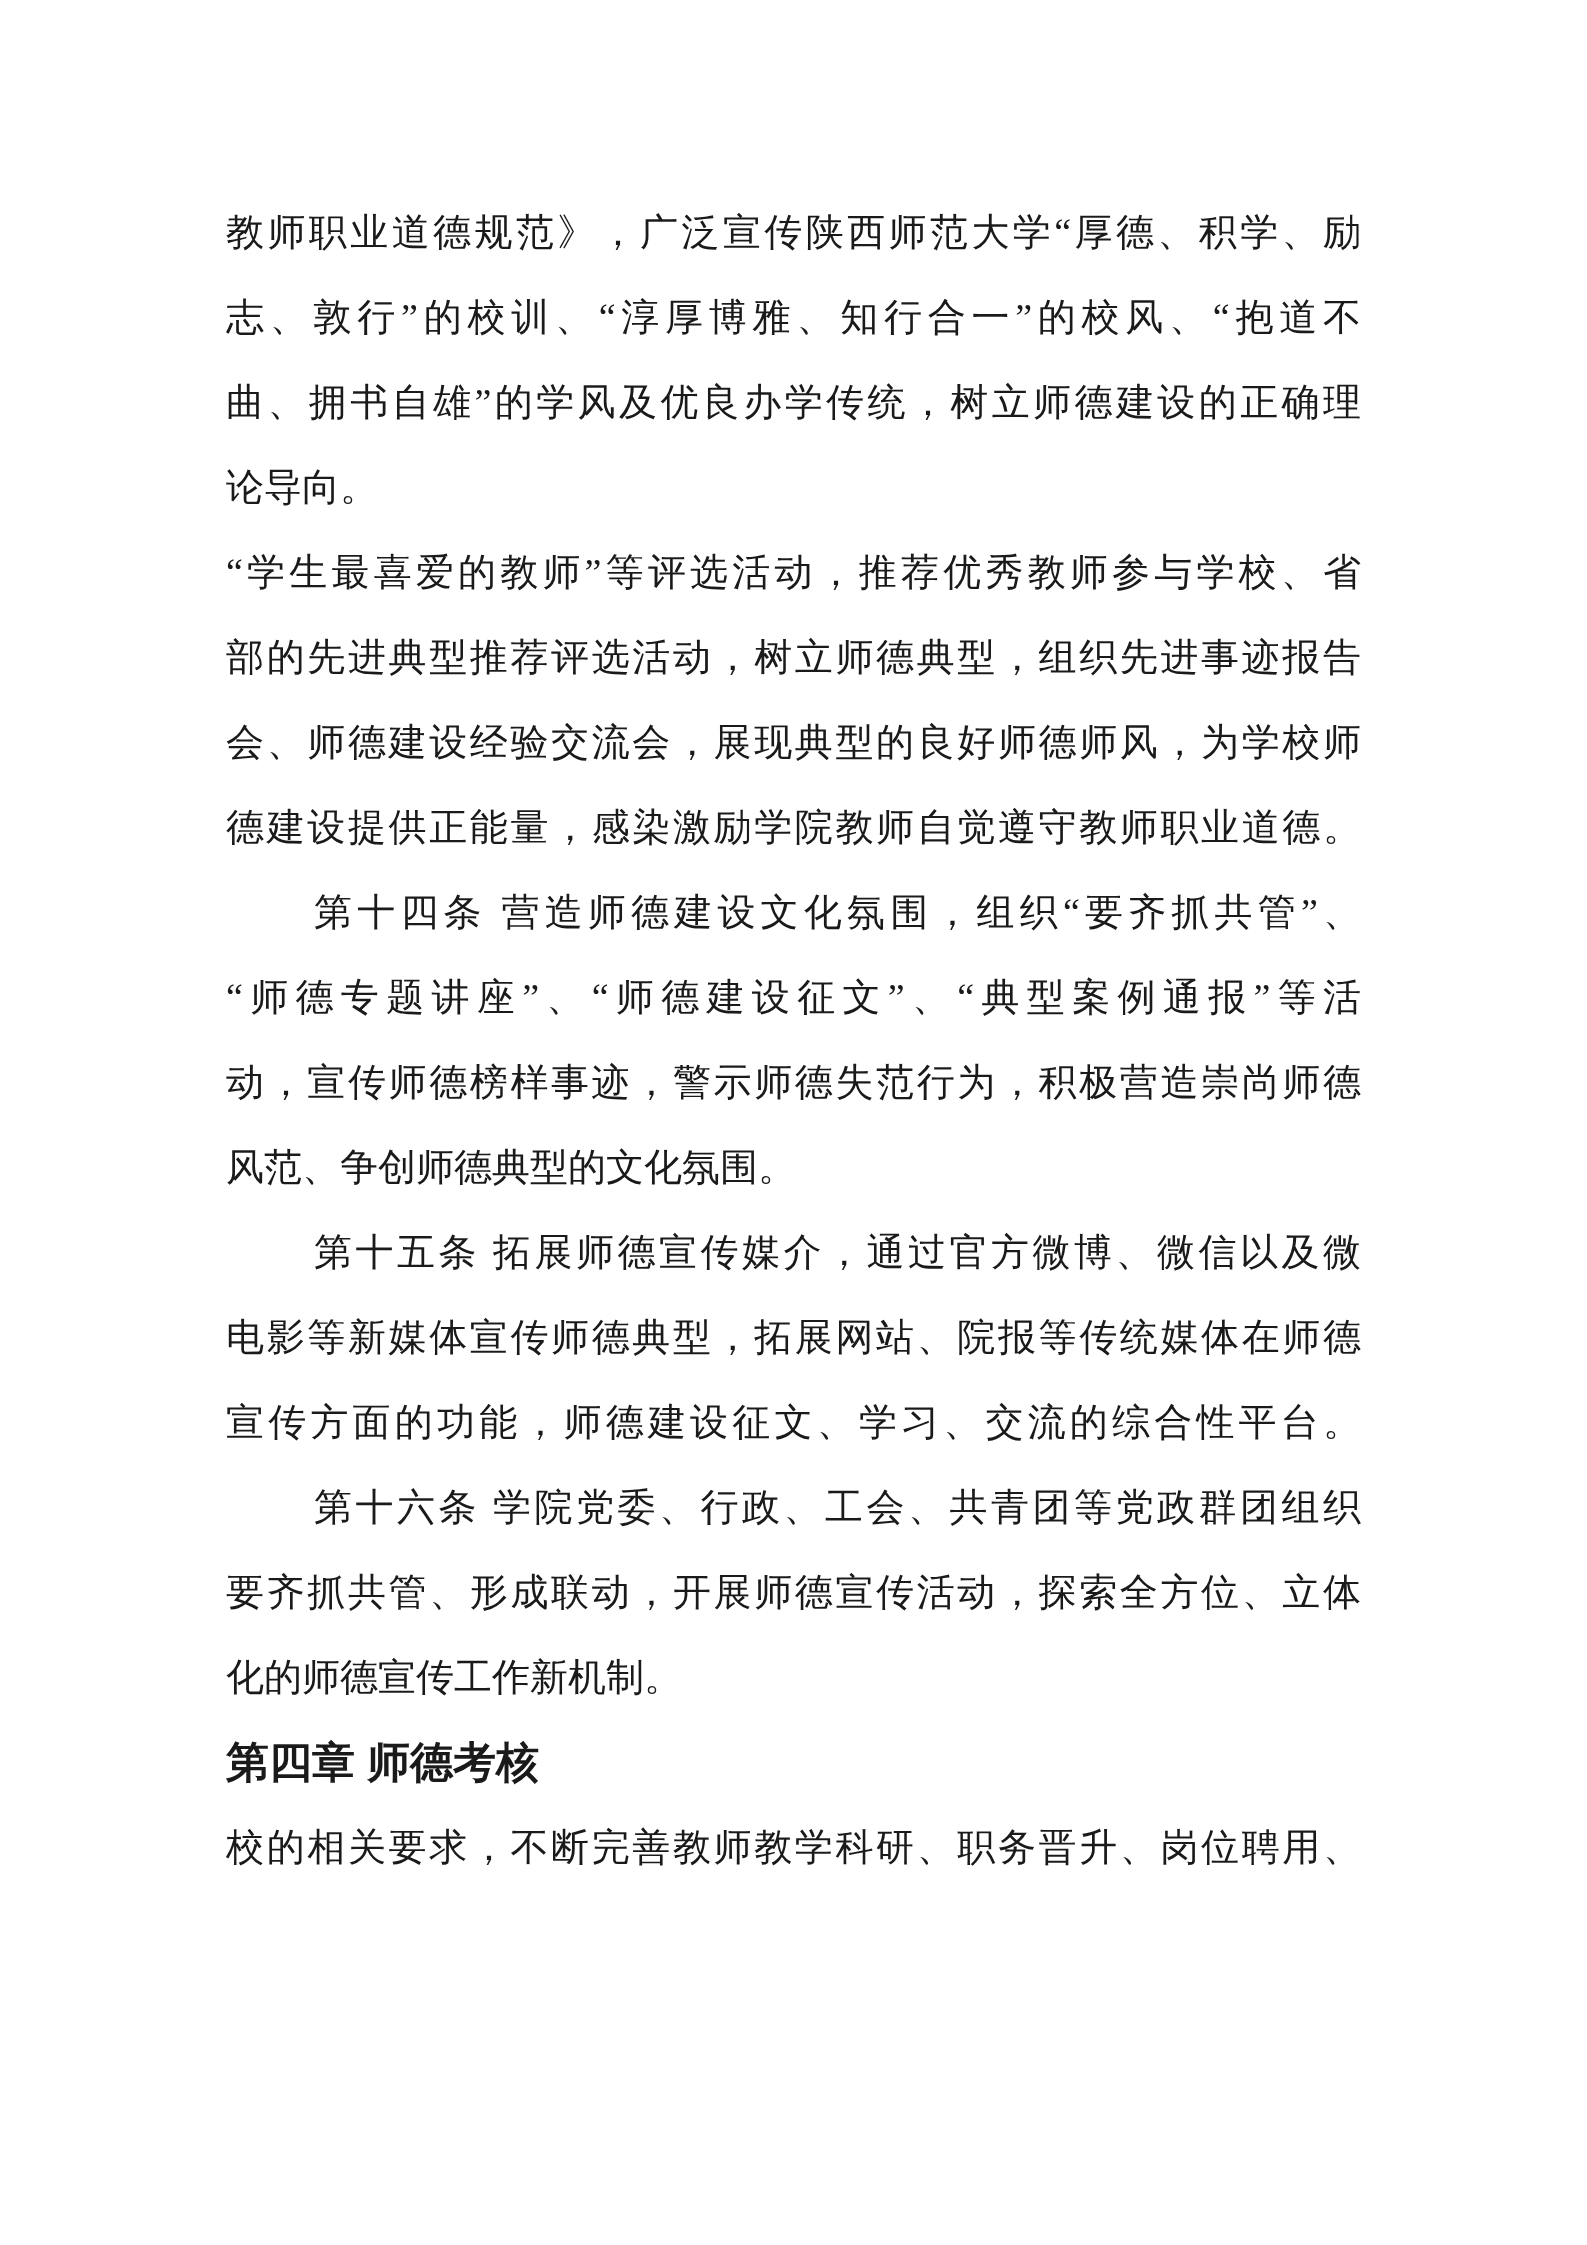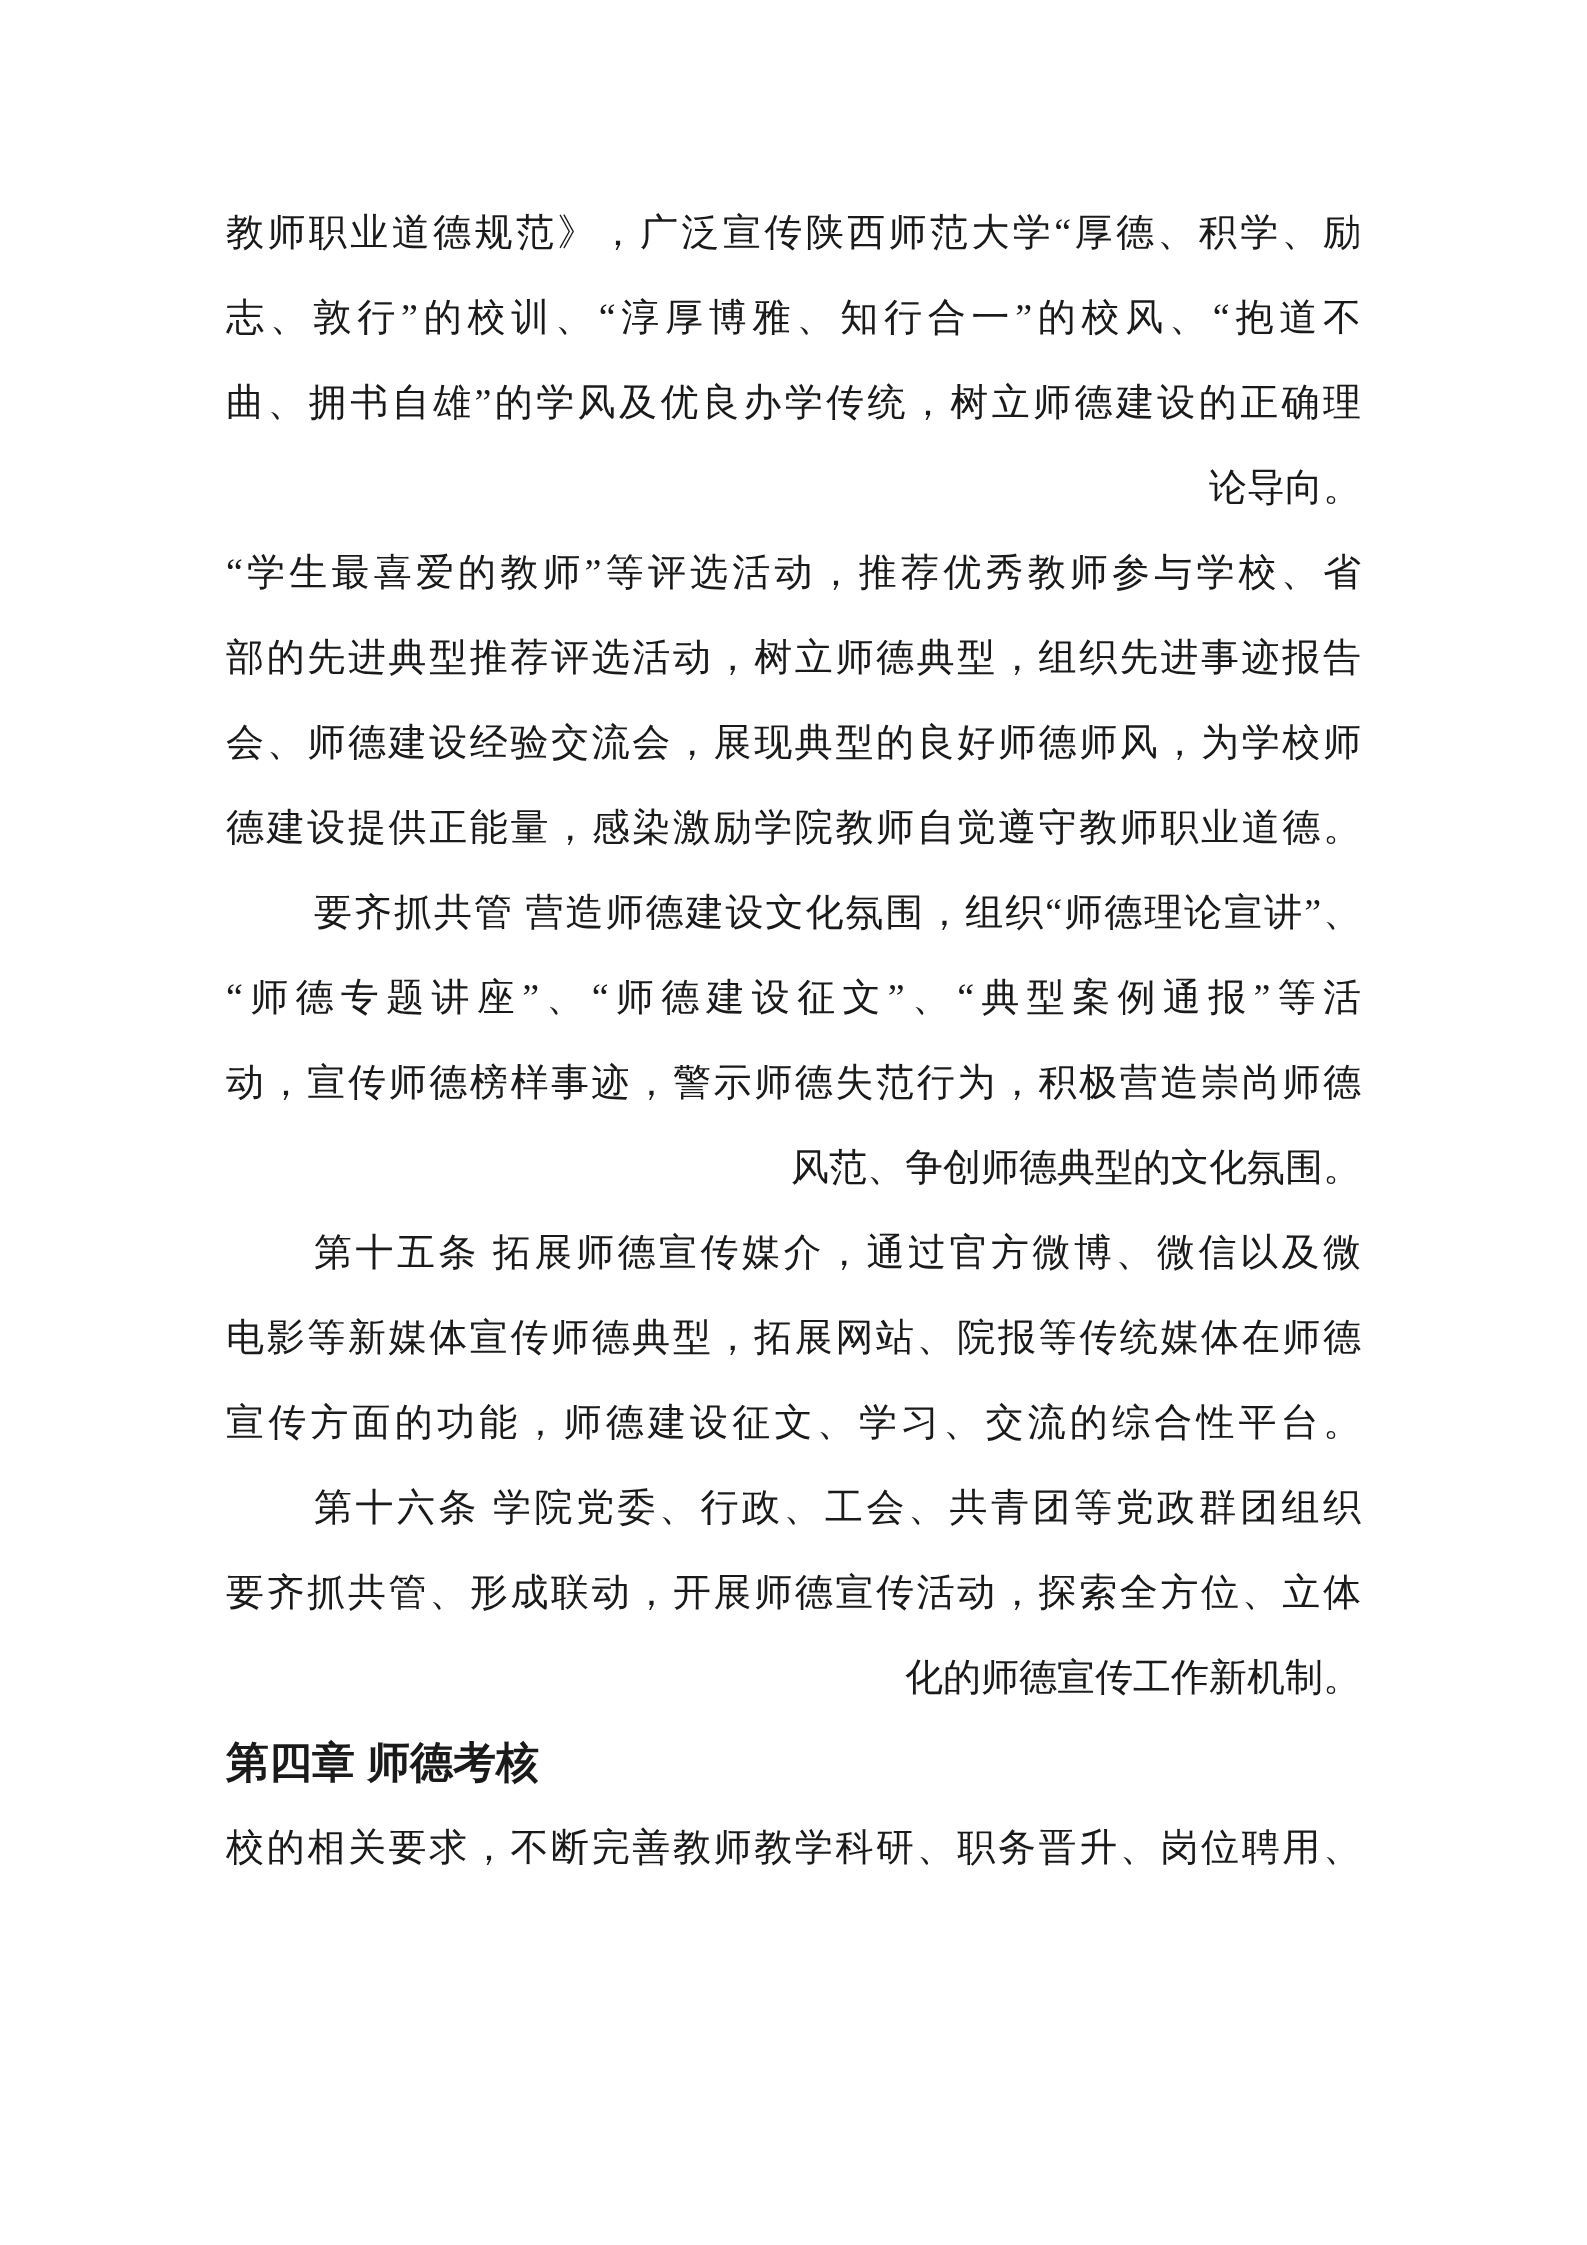--- a/index.html
+++ b/index.html
@@ -30,21 +30,21 @@
     white-space: normal;
   }
   
   .jl {
     text-align: justify;
     text-align-last: justify;
     text-justify: inter-character;
   }
   
   .pe {
-    text-align: right;
+    text-align: left;
   }
   
   .ind {
     text-indent: 88px;
   }
   .heading {
     height: 85px;
     line-height: 85px;
     font-size: 43px;
     font-weight: bold;
@@ -68,21 +68,21 @@
 <div class="page">
   <div class="content">
     <div class="ln jl">教师职业道德规范》，广泛宣传陕西师范大学“厚德、积学、励</div>
     <div class="ln jl">志、敦行”的校训、“淳厚博雅、知行合一”的校风、“抱道不</div>
     <div class="ln jl">曲、拥书自雄”的学风及优良办学传统，树立师德建设的正确理</div>
     <div class="ln pe">论导向。</div>
     <div class="ln jl">“学生最喜爱的教师”等评选活动，推荐优秀教师参与学校、省</div>
     <div class="ln jl">部的先进典型推荐评选活动，树立师德典型，组织先进事迹报告</div>
     <div class="ln jl">会、师德建设经验交流会，展现典型的良好师德师风，为学校师</div>
     <div class="ln jl">德建设提供正能量，感染激励学院教师自觉遵守教师职业道德。</div>
-    <div class="ln jl ind">要齐抓共管 营造师德建设文化氛围，组织“师德理论宣讲”、</div>
+    <div class="ln jl ind">第十四条 营造师德建设文化氛围，组织“要齐抓共管”、</div>
     <div class="ln jl">“师德专题讲座”、“师德建设征文”、“典型案例通报”等活</div>
     <div class="ln jl">动，宣传师德榜样事迹，警示师德失范行为，积极营造崇尚师德</div>
     <div class="ln pe">风范、争创师德典型的文化氛围。</div>
     <div class="ln jl ind">第十五条 拓展师德宣传媒介，通过官方微博、微信以及微</div>
     <div class="ln jl">电影等新媒体宣传师德典型，拓展网站、院报等传统媒体在师德</div>
     <div class="ln jl">宣传方面的功能，师德建设征文、学习、交流的综合性平台。</div>
     <div class="ln jl ind">第十六条 学院党委、行政、工会、共青团等党政群团组织</div>
     <div class="ln jl">要齐抓共管、形成联动，开展师德宣传活动，探索全方位、立体</div>
     <div class="ln pe">化的师德宣传工作新机制。</div>
     <div class="heading">第四章 师德考核</div>

